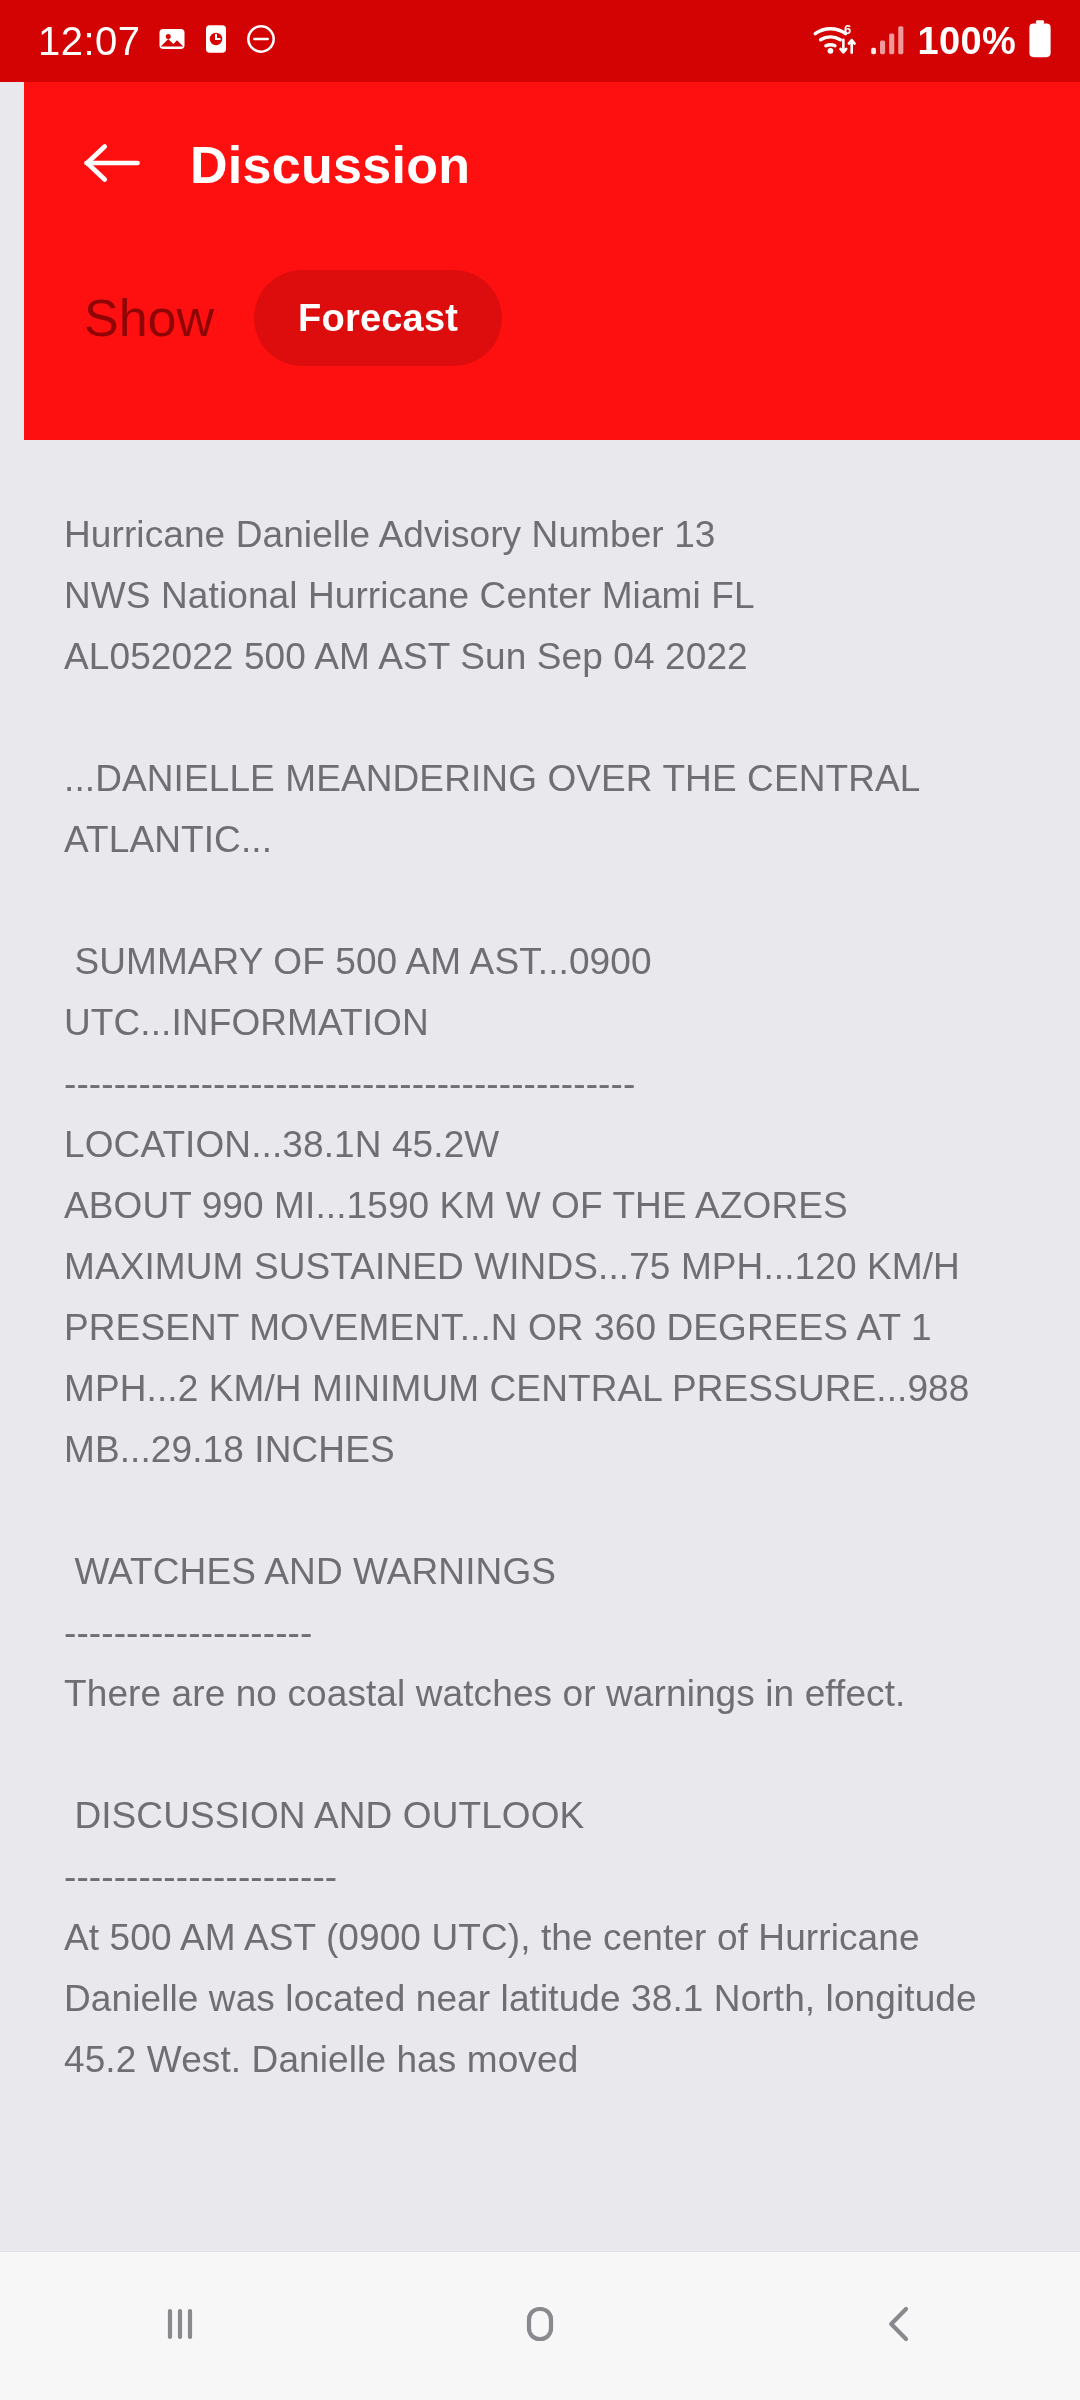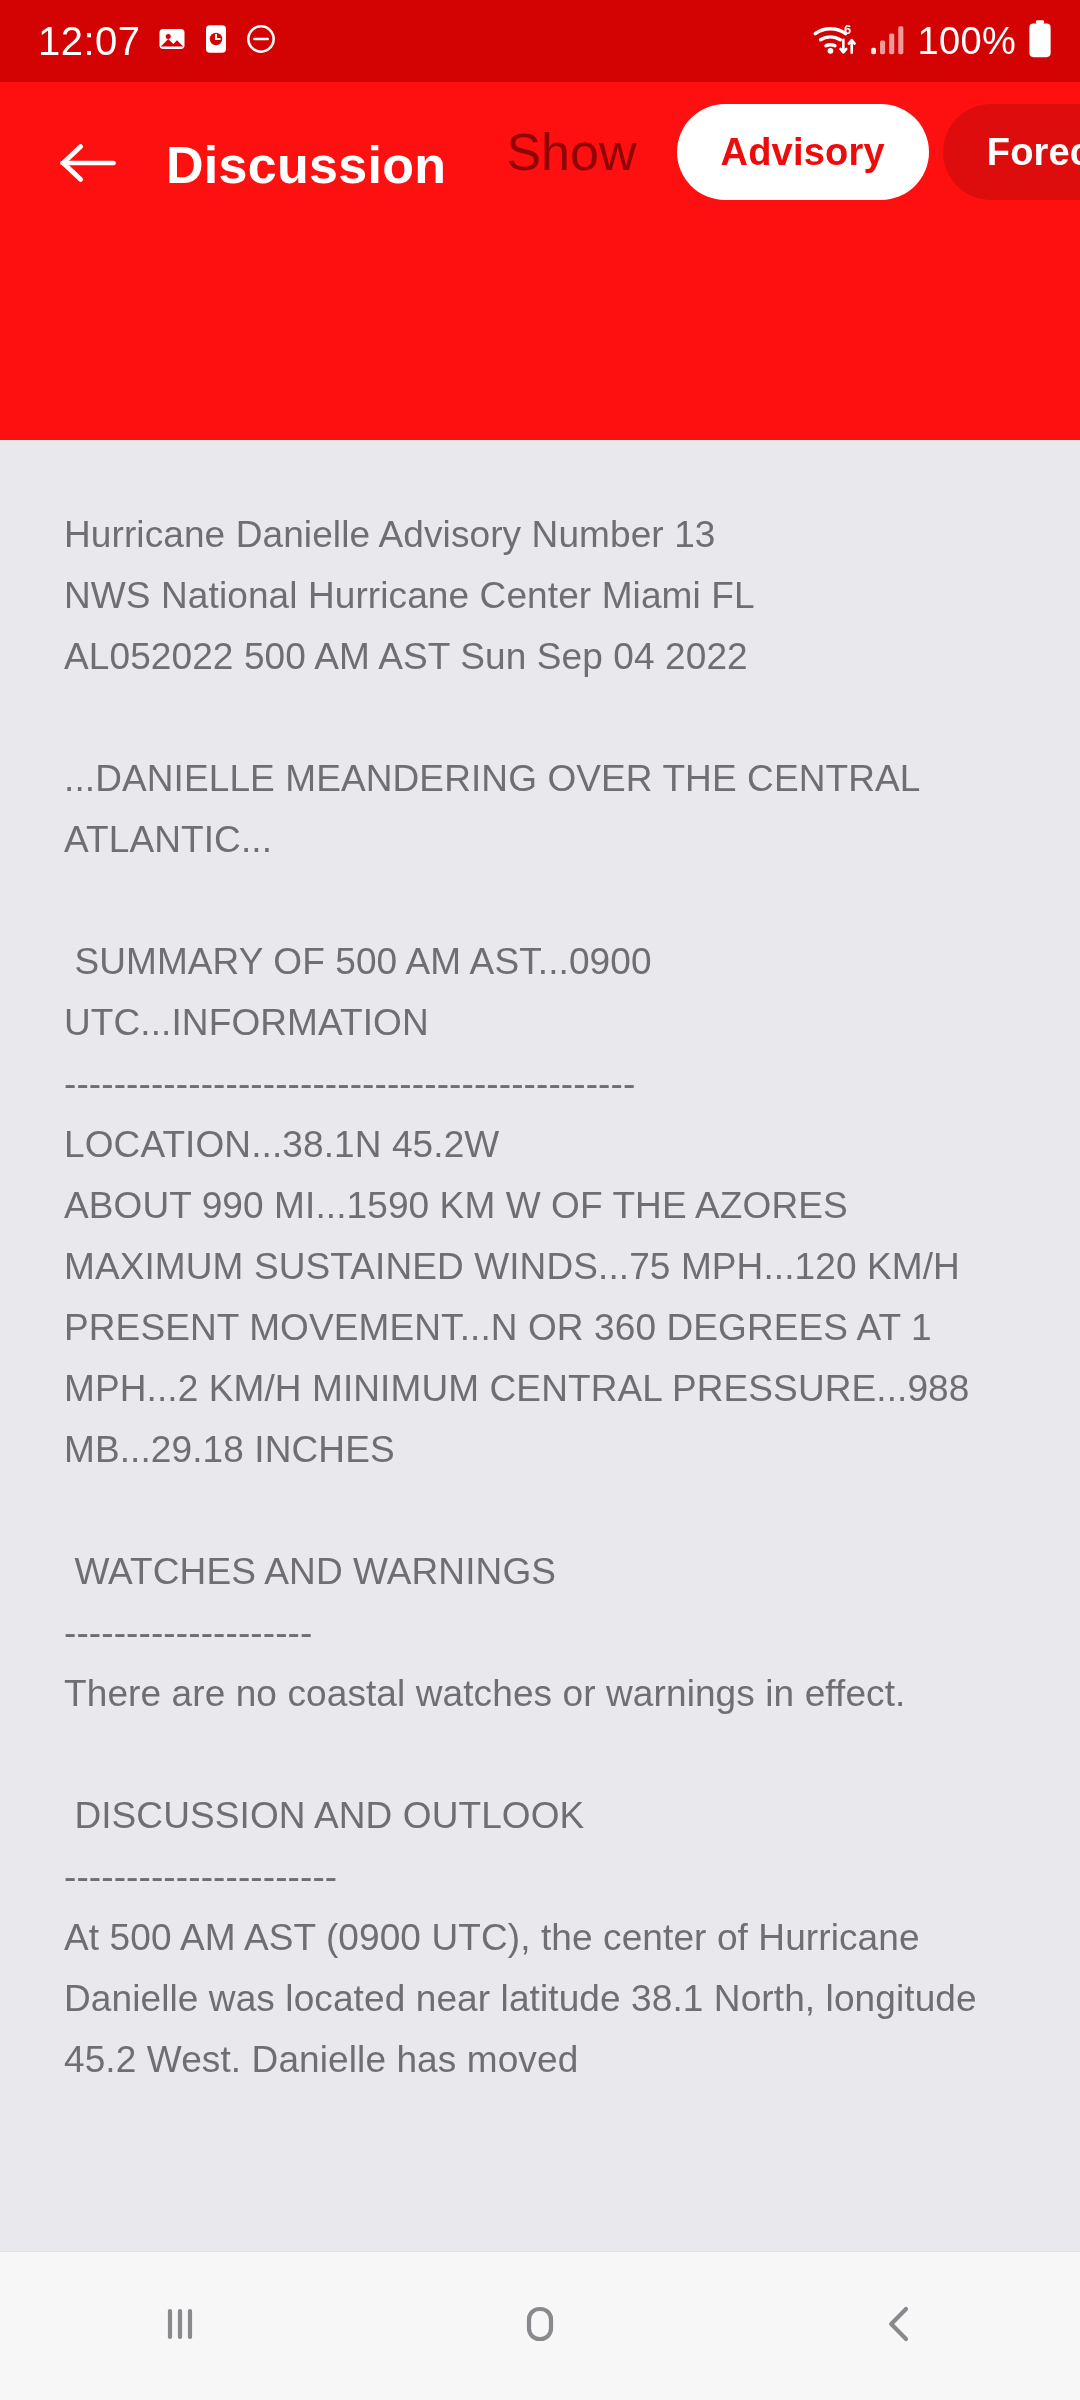--- a/index.html
+++ b/index.html
@@ -45,33 +45,35 @@
     line-height: 1;
     color: #ffffff;
   }
   .status-right {
     display: flex;
     align-items: center;
     gap: 12px;
   }
   .battery-text {
     font-size: 38px;
-    font-weight: 400;
+    font-weight: 700;
     letter-spacing: 0.3px;
     line-height: 1;
     color: #ffffff;
   }
   .sicon { display: block; }
 
   
   .appbar {
     flex: 0 0 358px;
     background: #ff1010;
     position: relative;
     display: flex;
+    flex-direction: column;
+    margin-left: 24px;
   }
   .appbar-top {
     display: flex;
     align-items: center;
     height: 166px;
     padding-left: 56px;
   }
   .back-btn {
     width: 64px;
     height: 64px;
@@ -237,21 +239,20 @@
             <polyline points="13,3 3.4,12 13,21" fill="none" stroke="#ffffff" stroke-width="2.6" stroke-linecap="round" stroke-linejoin="round"></polyline>
           </svg>
         </span>
       </div>
       <span class="page-title">Discussion</span>
     </div>
 
     <div class="toggle-row">
       <span class="toggle-label">Show</span>
       <div class="seg">
-        <button class="seg-btn active">Advisory</button>
         <button class="seg-btn inactive">Forecast</button>
       </div>
     </div>
   </div>
 
   <div class="content">
     <div class="adv-text">Hurricane Danielle Advisory Number 13
 NWS National Hurricane Center Miami FL
 AL052022 500 AM AST Sun Sep 04 2022
 

